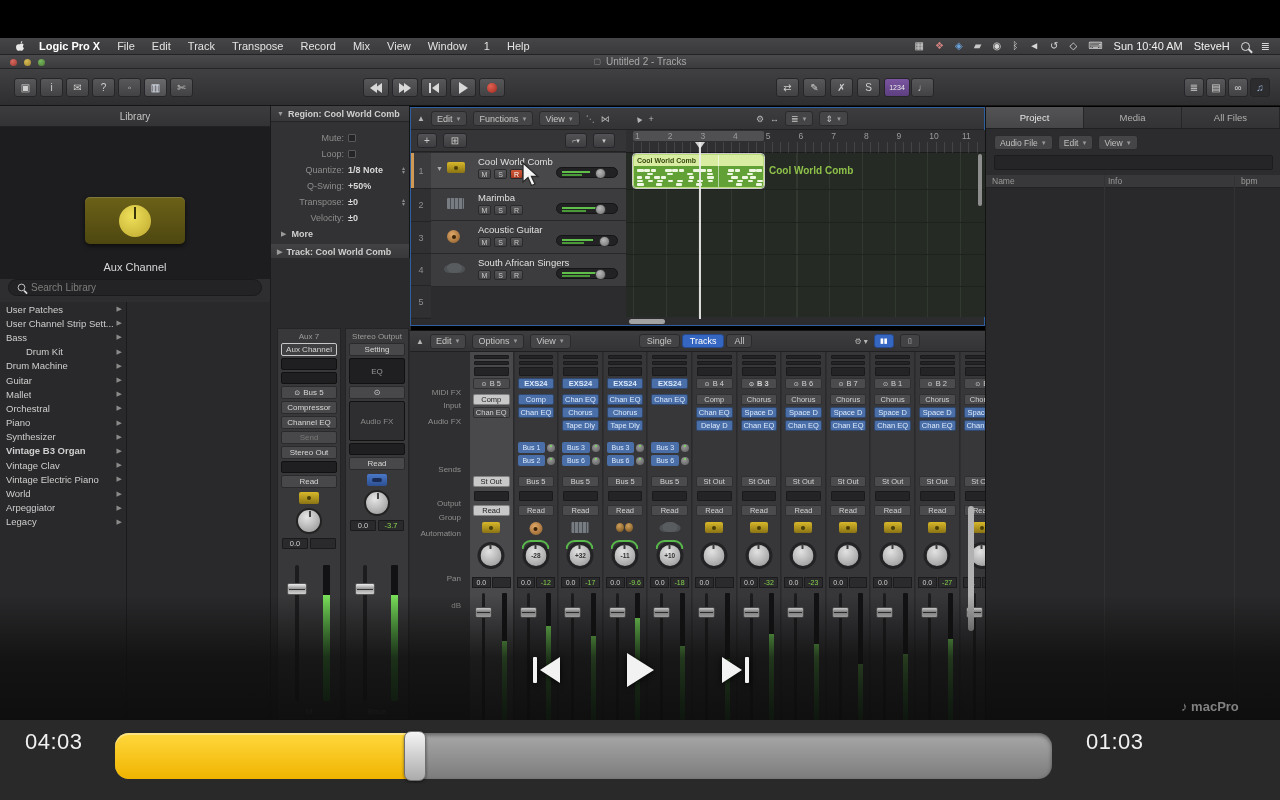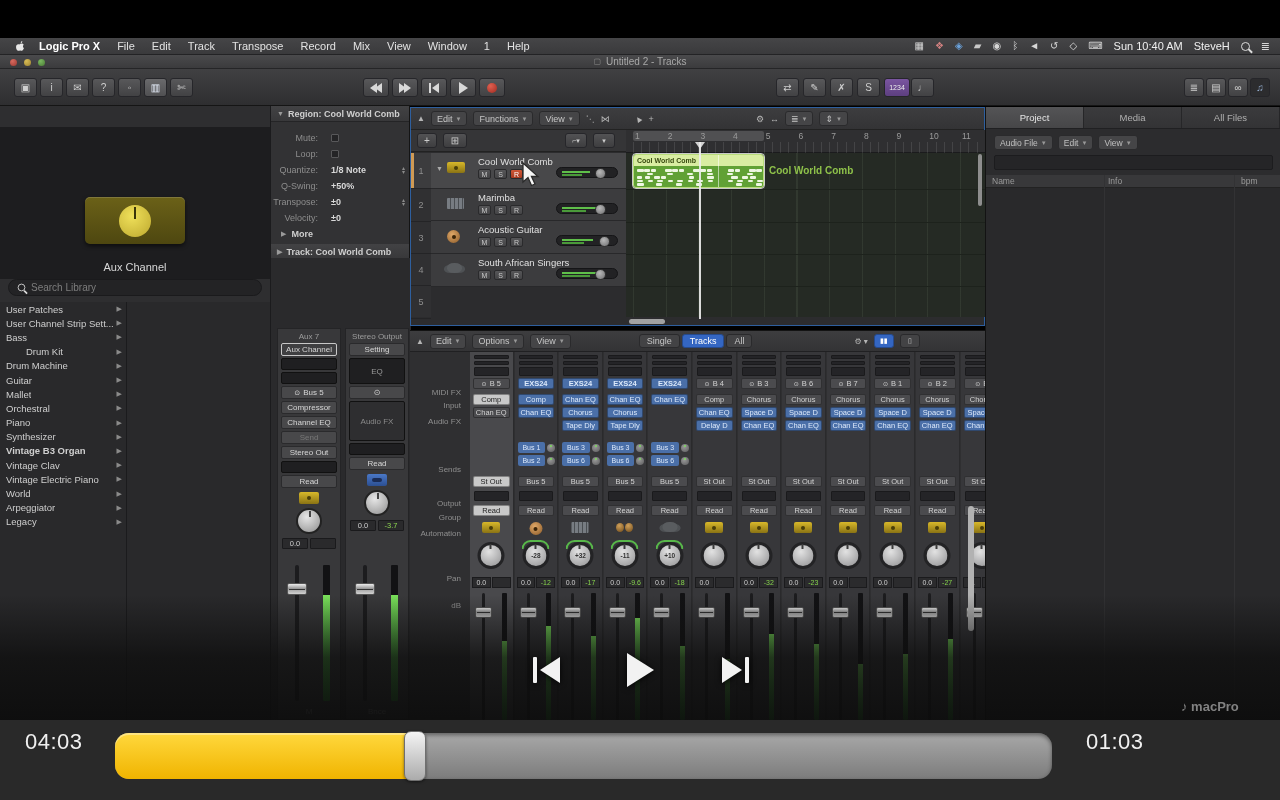--- a/index.html
+++ b/index.html
@@ -44,21 +44,21 @@
   .searchbar{position:absolute;left:8px;top:173px;width:254px;height:17px;border-radius:9px;background:#232325;border:1px solid #1a1a1c;display:flex;align-items:center;color:#7d7d7d;font-size:10px;gap:5px;padding-left:8px;}
   .liblist{position:absolute;left:0;top:196px;width:270px;bottom:0;background:#29292b;}
   .libcol{position:absolute;left:0;top:0;width:127px;height:100%;border-right:1px solid #1b1b1d;}
   .libitem{height:14.2px;display:flex;align-items:center;font-size:9.5px;color:#cfcfcf;padding:0 4px 0 6px;}
   .libitem .arr{margin-left:auto;font-size:7px;color:#8a8a8a;}
   
   .inspector{position:absolute;left:270px;top:106px;width:140px;height:614px;background:#323234;border-left:1px solid #1b1b1d;border-right:1px solid #141414;}
   .ihead{height:16px;background:linear-gradient(#424244,#38383a);display:flex;align-items:center;font-size:9px;font-weight:bold;color:#cfcfcf;padding-left:6px;gap:4px;border-bottom:1px solid #242426;}
   .ihead .tri2{font-size:7px;color:#9a9a9a;}
   .ifield{position:absolute;height:16px;display:flex;align-items:center;font-size:9px;width:140px;}
-  .ifield .flabel{width:60px;text-align:right;color:#8d8d8d;padding-right:13px;}
+  .ifield .flabel{width:77px;text-align:right;color:#8d8d8d;padding-right:4px;}
   .ifield .fval{color:#d8d8d8;font-weight:bold;}
   .chk{width:8px;height:8px;background:#242426;border:1px solid #58585a;border-radius:1px;}
   .stepper{position:absolute;right:6px;color:#8a8a8a;font-size:6px;line-height:4px;text-align:center;}
   .stripzone{position:absolute;left:0;top:152px;width:140px;bottom:0;background:#2a2a2c;}
   .cstrip{position:absolute;top:70px;width:64px;bottom:0;background:#38383a;border:1px solid #242426;}
   .cs-h{text-align:center;font-size:8px;color:#9d9d9d;margin-top:3px;}
   .cs-chip{margin:2px 3px 0 3px;height:13px;border-radius:2px;background:#48484a;border:1px solid #2a2a2c;color:#d6d6d6;font-size:8px;display:flex;align-items:center;justify-content:center;white-space:nowrap;overflow:hidden;}
   .cs-chip.sel{border:1px solid #c8c8c8;background:#3f3f41;}
   .cs-chip.dim{color:#777;}
   .cs-slot{margin:2px 3px 0 3px;height:12px;background:#1f1f21;border-radius:2px;border:1px solid #111;}
@@ -271,20 +271,21 @@
     </div>
     
     <div class="abs" style="left:1058px;top:83px;width:118px;height:10px;background:#1b1b1d;border:1px solid #0c0c0e;border-radius:5px;">
       <div class="abs" style="left:1px;top:1px;width:72px;height:6px;border-radius:3px;background:linear-gradient(#7cd96a,#3a9a30);box-shadow:inset 0 1px 0 rgba(255,255,255,.4);"></div>
       <div class="abs" style="left:66px;top:-2px;width:13px;height:13px;border-radius:50%;background:radial-gradient(circle at 40% 35%,#b5b5b5,#707072);border:1px solid #2a2a2c;"></div>
     </div>
     <span id="toolbar-far-right"><div class="tbtn" style="left: 1184px; width: 20px;">≣</div><div class="tbtn" style="left: 1206px; width: 20px;">▤</div><div class="tbtn" style="left: 1228px; width: 20px;">∞</div><div class="tbtn active" style="left: 1250px; width: 20px; background: rgb(44, 44, 46); color: rgb(154, 181, 216);">♫</div></span>
   </div>
 
   <div class="library">
+    <div class="phead">Library</div>
     <div class="patcharea">
       <div class="patchcard">
           <div class="patchknob"></div>
         </div>
     </div>
     <div class="patchname">Aux Channel</div>
     <div class="searchbar">
       <span class="mag" style="transform:scale(.85);"></span>
       <span>Search Library</span>
     </div>
@@ -875,21 +876,21 @@
             <div class="fcap" style="left: 5px; top: 14px; width: 17px; height: 11px;"></div>
             <div class="meter" style="right: 6px; top: 0px; bottom: 0px; width: 5px;">
               <div class="fill" style="height: 48%;"></div>
             </div>
           </div>
         </div>
         <div class="mstrip" style="left: 327.6px;">
           <div class="mslot" style="top: 3px; height: 4px;"></div>
           <div class="mslot" style="top: 9px; height: 4px;"></div>
           <div class="mslot" style="top: 15px; height: 9px;"></div>
-          <div class="mchip gray" style="top: 26px;"><span style="font-size:6px;margin-right:3px;">⊙</span>B 3</div>
+          <div class="mchip gray" style="top: 26px; font-weight: bold;"><span style="font-size:6px;margin-right:3px;">⊙</span>B 3</div>
           <div class="mchip gray" style="top: 42px;">Chorus</div>
           <div class="mchip blue" style="top: 55px;">Space D</div>
           <div class="mchip blue" style="top: 68px;">Chan EQ</div>
           <div class="mchip gray" style="top: 124px;">St Out</div>
           <div class="mslot" style="top: 139px; height: 10px;"></div>
           <div class="mchip gray" style="top: 153px;">Read</div>
           <div class="micon" style="top: 170px; width: 18px; height: 11px; border-radius: 2px; background: linear-gradient(rgb(216, 184, 42), rgb(138, 115, 20)); position: absolute;">
             <div style="position: absolute; left: 7px; top: 3.5px; width: 4px; height: 4px; border-radius: 50%; background: rgb(74, 62, 8);"></div>
           </div>
           <div class="mknob" style="top: 190px;">

